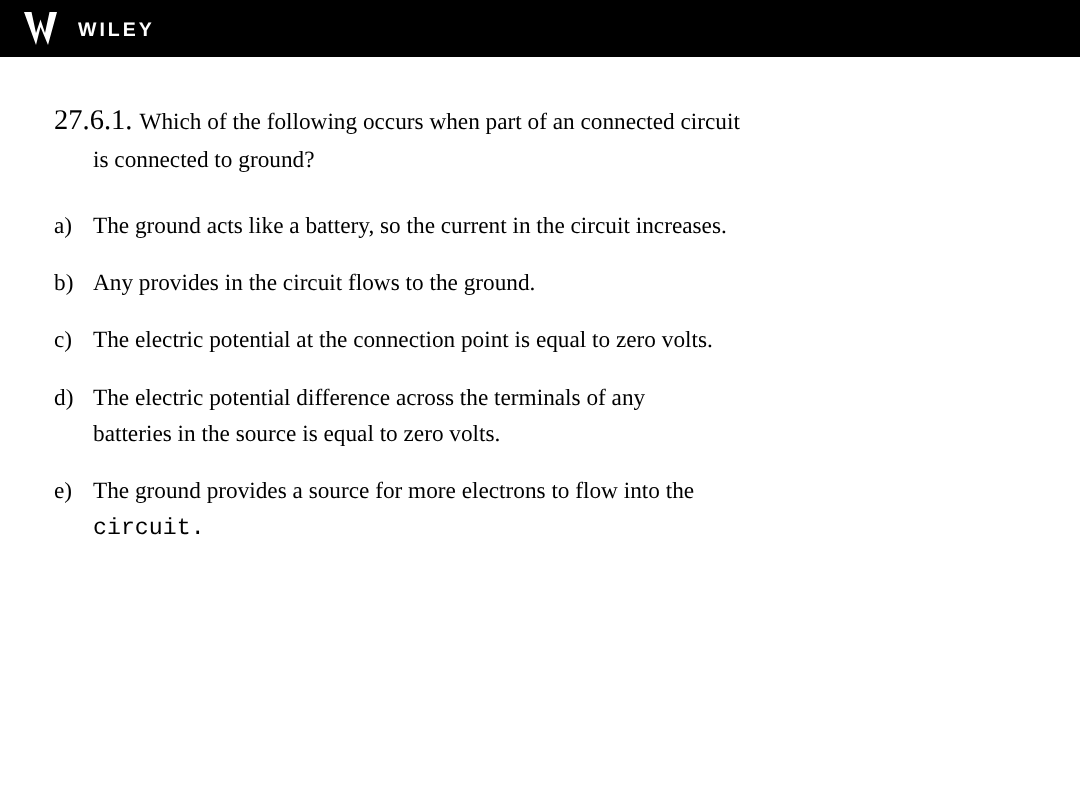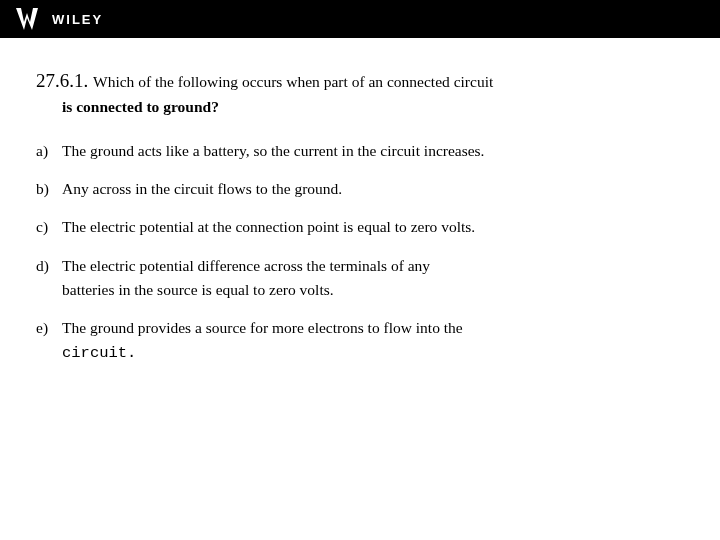--- a/index.html
+++ b/index.html
@@ -67,21 +67,20 @@
       min-width: 26px;
       font-size: 15.5px;
     }
 
     .answer-text {
       flex: 1;
     }
 
     .indent {
       padding-left: 26px;
-      font-weight: bold;
     }
   </style>
 </head>
 <body>
 
 <div class="header">
   <div class="header-logo">
 
     <svg width="28" height="22" viewBox="0 0 28 22">
       <polygon points="0,0 5,0 8,14 11,5 14,14 17,0 22,0 16,22 11,10 8,22" fill="white"></polygon>
@@ -97,21 +96,21 @@
     <span class="indent">is connected to ground?</span>
   </div>
 
   <div class="answer-item">
     <span class="answer-label">a)</span>
     <span class="answer-text">The ground acts like a battery, so the current in the circuit increases.</span>
   </div>
 
   <div class="answer-item">
     <span class="answer-label">b)</span>
-    <span class="answer-text">Any across in the circuit flows to the ground.</span>
+    <span class="answer-text">Any provides in the circuit flows to the ground.</span>
   </div>
 
   <div class="answer-item">
     <span class="answer-label">c)</span>
     <span class="answer-text">The electric potential at the connection point is equal to zero volts.</span>
   </div>
 
   <div class="answer-item">
     <span class="answer-label">d)</span>
     <span class="answer-text">

